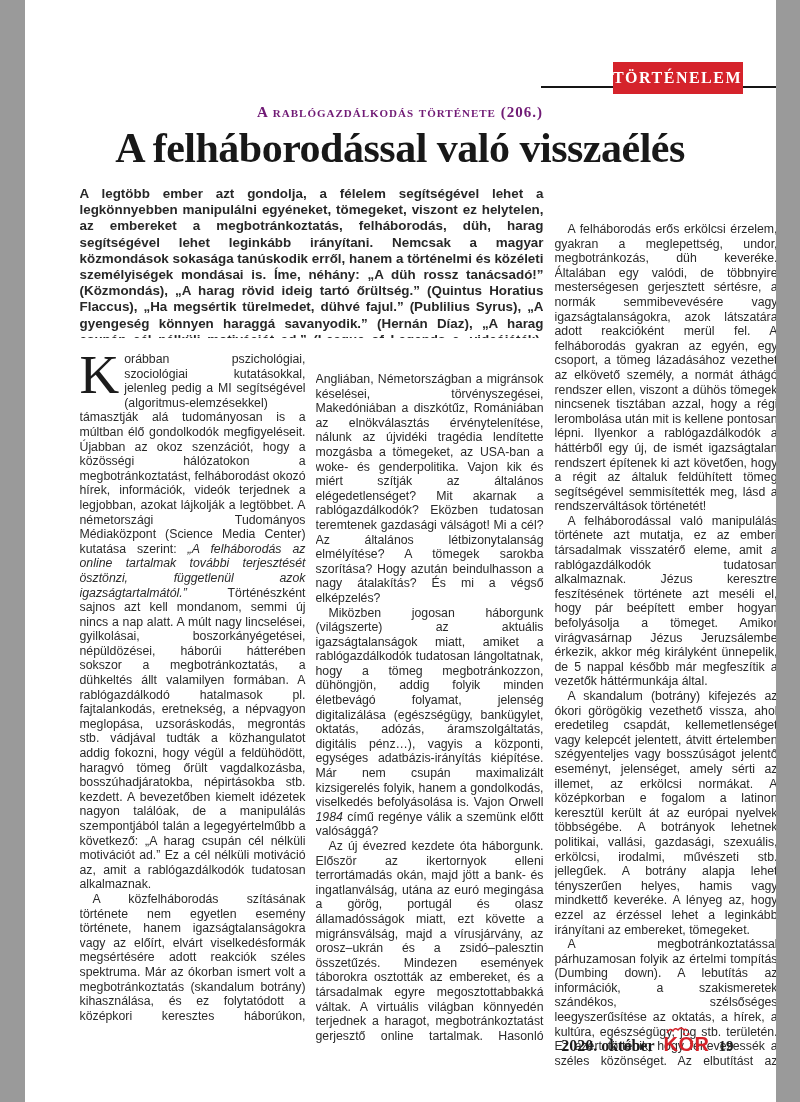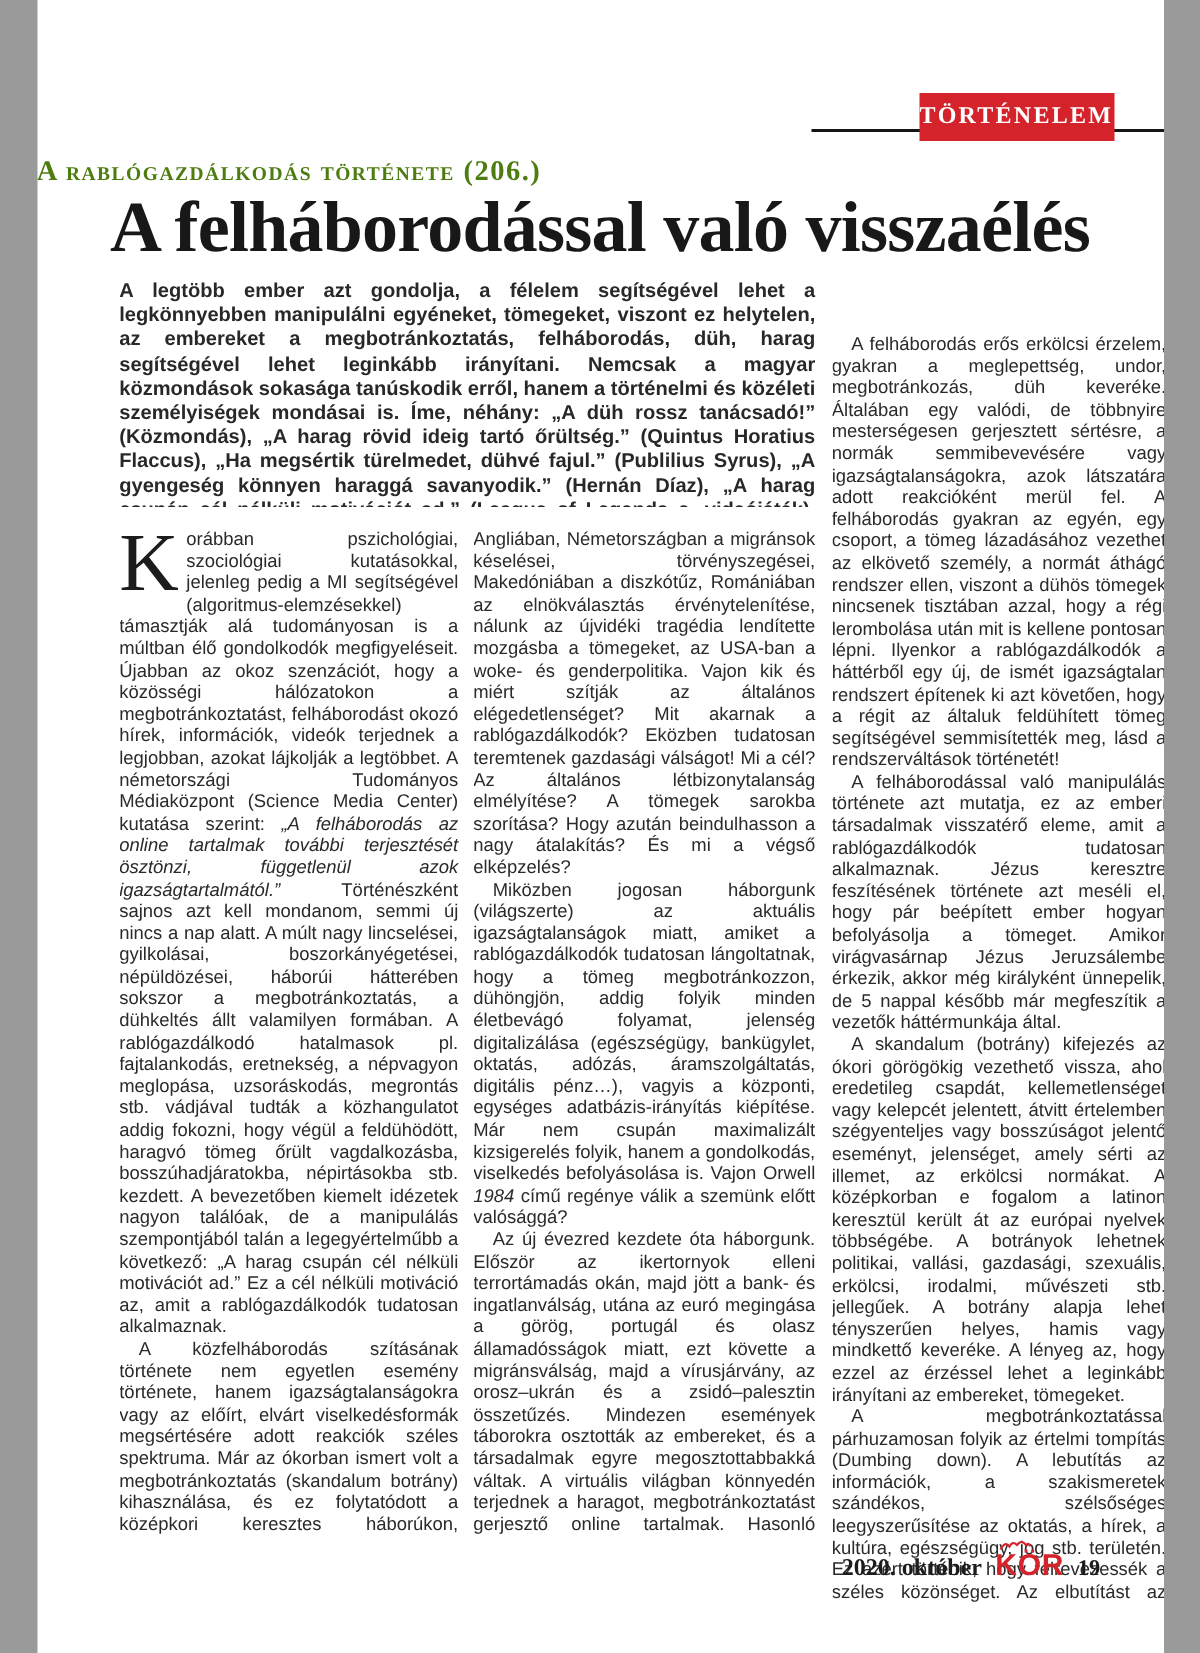--- a/index.html
+++ b/index.html
@@ -15,40 +15,40 @@
   .banner-box {
     position:absolute; top:62px; left:588px; width:130px; height:32px;
     background:var(--accent); display:flex; align-items:center; justify-content:center;
   }
   .banner-box span {
     color:#fff; font-family:"Liberation Serif","DejaVu Serif",serif;
     font-weight:700; font-size:16px; letter-spacing:1.5px;
   }
   
   .kicker {
-    position:absolute; top:104px; left:0; right:0; 
+    position:absolute; top:104px; left:0; right:0; text-align:center;
     font-family:"Liberation Serif","DejaVu Serif",serif; font-variant:small-caps;
-    font-weight:700; font-size:19px; letter-spacing:1px; color:#4d7c0f;
+    font-weight:700; font-size:15px; letter-spacing:1px; color:#701a75;
   }
   .headline {
     position:absolute; top:124px; left:0; right:0; text-align:center;
     font-family:"Liberation Serif","DejaVu Serif",serif; font-weight:700;
-    font-size:48px; color:#181818; letter-spacing:-0.5px;
+    font-size:42px; color:#181818; letter-spacing:-0.5px;
   }
   
   .lead {
     position:absolute; top:186px; left:55px; width:464px; height:152px; overflow:hidden;
     font-weight:700; font-size:13.4px; line-height:16.2px; text-align:justify;
     color:#282828; hyphens:auto; -webkit-hyphens:auto;
   }
   
   .col { position:absolute; overflow:hidden; font-size:12.3px; line-height:14.6px;
          text-align:justify; hyphens:auto; -webkit-hyphens:auto; color:#2a2a2a; }
   .col-1 { top:352px; left:55px;  width:226px; height:672px; }
-  .col-2 { top:352px; left:291px; width:228px; height:672px; }
+  .col-2 { top:372px; left:291px; width:228px; height:672px; }
   .col-3 { top:186px; left:530px; width:223px; height:846px;margin-top:36px; }
   .col p.indent { text-indent:13px; }
   .col .it { font-style:italic; }
   .dropcap {
     float:left; font-family:"Liberation Serif","DejaVu Serif",serif;
     font-size:55px; line-height:44px; padding:1px 5px 0 0; color:#1c1c1c; font-weight:400;
   }
   
   .footer {
     position:absolute; top:1033px; right:42px;

